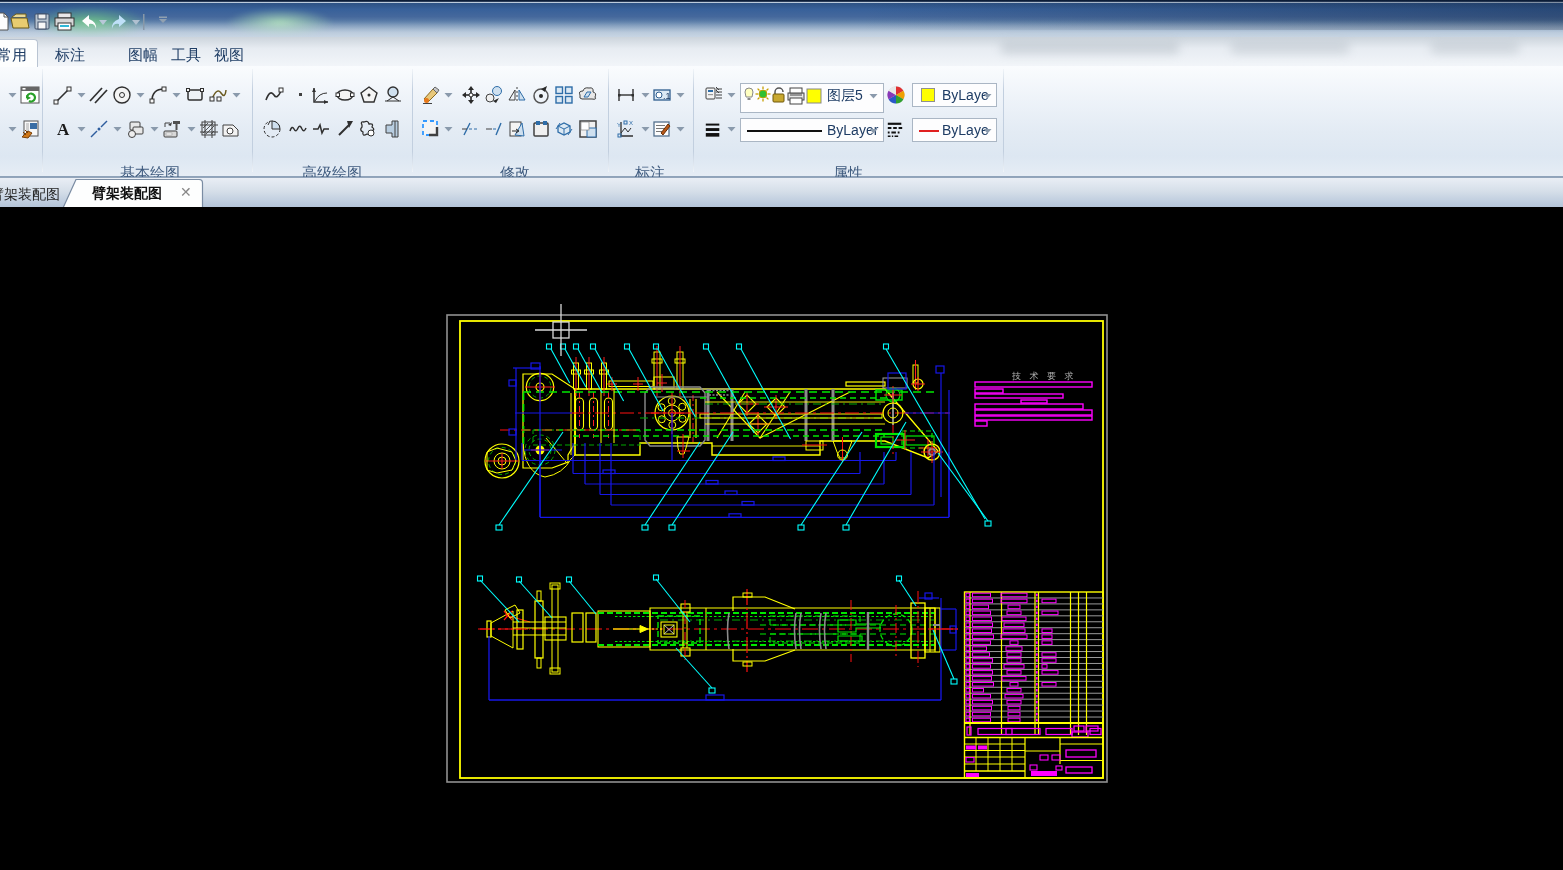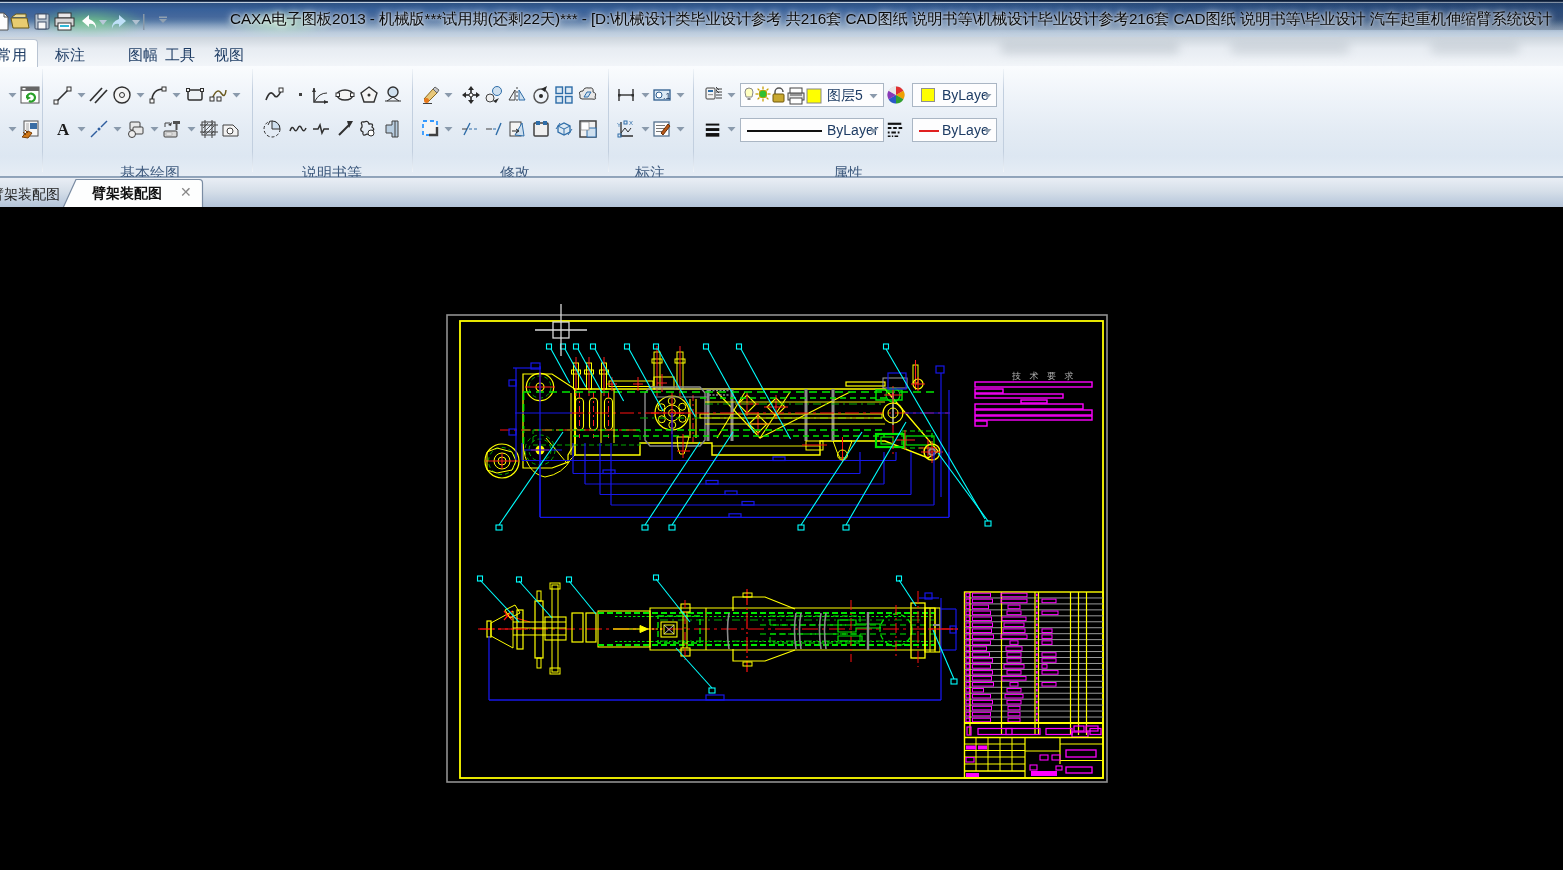--- a/index.html
+++ b/index.html
@@ -49,43 +49,42 @@
         <rect x="60" y="14" width="9" height="2" fill="#30b8d8"></rect>
       </g>
 <path d="M89,4 L82,10 L89,16 L89,13 Q95,12 96,18 Q97,11 89,8 Z" fill="#fdfdfd"></path>
 <path d="M99,9 L107,9 L103,14 Z" fill="#b8c8d8"></path>
 <path d="M119,4 L126,10 L119,16 L119,13 Q113,12 112,18 Q111,11 119,8 Z" fill="#bfe0f8"></path>
 <path d="M132,9 L140,9 L136,14 Z" fill="#b0c0d0"></path>
 <rect x="143" y="3" width="1.5" height="16" fill="#8898a8"></rect>
 <path d="M159,8 L167,8 L163,12 Z" fill="#90a0b0"></path>
       <rect x="159" y="5.5" width="8" height="1.5" fill="#90a0b0"></rect>
 </svg>
-    <div id="titletext">CAXA电子图板2013 - 机械版***试用期(还剩22天)*** - [D:\机械设计类毕业设计参考 共216套 CAD图纸 说明书等\机械设计毕业设计参考216套 CAD图纸 说明书等\毕业设计 汽车起重机伸缩臂系统设计</div>
   </div>
 <div id="tabrow">
     <div style="position:absolute;left:1000px;top:5px;width:180px;height:12px;background:#9aa5ae;opacity:0.35;filter:blur(5px);border-radius:6px"></div>
     <div style="position:absolute;left:1230px;top:5px;width:120px;height:12px;background:#9aa5ae;opacity:0.3;filter:blur(5px);border-radius:6px"></div>
     <div style="position:absolute;left:1430px;top:5px;width:90px;height:12px;background:#9aa5ae;opacity:0.3;filter:blur(5px);border-radius:6px"></div>
 <div id="activetab">
       <span>常用</span>
     </div>
 <div class="rtab" style="left:53px;width:34px">标注</div>
 <div class="rtab" style="left:126px;width:34px">图幅</div>
-<div class="rtab" style="left:163px;width:34px">工具</div>
+<div class="rtab" style="left:169px;width:34px">工具</div>
 <div class="rtab" style="left:212px;width:34px">视图</div>
 </div>
 <div id="ribbon">
 <div class="sep" style="left:42px"></div>
     <div class="sep" style="left:252px"></div>
     <div class="sep" style="left:412px"></div>
     <div class="sep" style="left:608px"></div>
     <div class="sep" style="left:693px"></div>
     <div class="sep" style="left:1003px"></div>
 <div class="glabel" style="left:90px">基本绘图</div>
-<div class="glabel" style="left:272px">说明书等</div>
+<div class="glabel" style="left:272px">高级绘图</div>
 <div class="glabel" style="left:455px">修改</div>
 <div class="glabel" style="left:590px">标注</div>
 <div class="glabel" style="left:788px">属性</div>
 <svg style="position:absolute;left:8px;top:26px" width="9" height="6" viewBox="0 0 9 6">
       <path d="M0.5,1 L8.5,1 L4.5,5.5 Z" fill="#8a9aac"></path>
     </svg>
     <svg style="position:absolute;left:20px;top:19px" width="20" height="20" viewBox="0 0 20 20">
       <rect x="1" y="2" width="18" height="16" stroke="#555" fill="#fff"></rect>
       <rect x="1" y="2" width="18" height="4" fill="#666"></rect>
       <rect x="2.5" y="3" width="3" height="1.6" fill="#fff"></rect>
@@ -378,21 +377,21 @@
       <path d="M10,10 L10,18.5 A8.5,8.5 0 0 1 2.6,14.2 Z" fill="#2858c8"></path>
       <path d="M10,10 L2.6,14.2 A8.5,8.5 0 0 1 2.6,5.8 Z" fill="#8838b8"></path>
       <path d="M10,10 L2.6,5.8 A8.5,8.5 0 0 1 10,1.5 Z" fill="#e8e8e8"></path>
     </svg>
     <svg style="position:absolute;left:886px;top:54px" width="18" height="18" viewBox="0 0 20 20">
       <rect x="2" y="3" width="15" height="2.4" fill="#111"></rect>
       <path d="M2,9 h4 m2,0 h4 m2,0 h4" stroke="#111" stroke-width="2.2"></path>
       <path d="M2,14 h2 m2,0 h5 m2,0 h2" stroke="#111" stroke-width="2.2"></path>
       <path d="M2,18 h3 m1.5,0 h1.5 m1.5,0 h4" stroke="#111" stroke-width="1.8"></path>
     </svg>
-<div class="combo" style="left:740px;top:17px;width:144px;height:24px">
+<div class="combo" style="left:740px;top:17px;width:144px;height:30px">
 <svg width="120" height="22" viewBox="0 0 120 22" style="position:absolute;left:3px;top:1px">
 <path d="M5,3 a4,4 0 0 1 4,4 l-1,5 h-6 l-1,-5 a4,4 0 0 1 4,-4z" fill="#ffffc0" stroke="#888"></path>
         <rect x="3.5" y="13" width="3" height="2" fill="#888"></rect>
 <circle cx="19" cy="9" r="4" fill="#30c030" stroke="#c8a000"></circle>
         <g stroke="#c8a000" stroke-width="1.3">
           <line x1="19" y1="1.5" x2="19" y2="4"></line>
           <line x1="19" y1="14" x2="19" y2="16.5"></line>
           <line x1="11.5" y1="9" x2="14" y2="9"></line>
           <line x1="24" y1="9" x2="26.5" y2="9"></line>
           <line x1="13.6" y1="3.6" x2="15.5" y2="5.5"></line>

